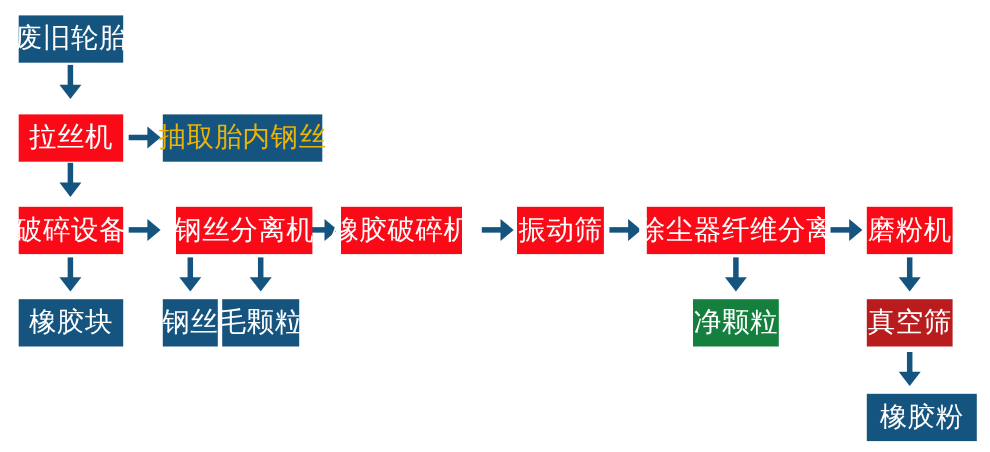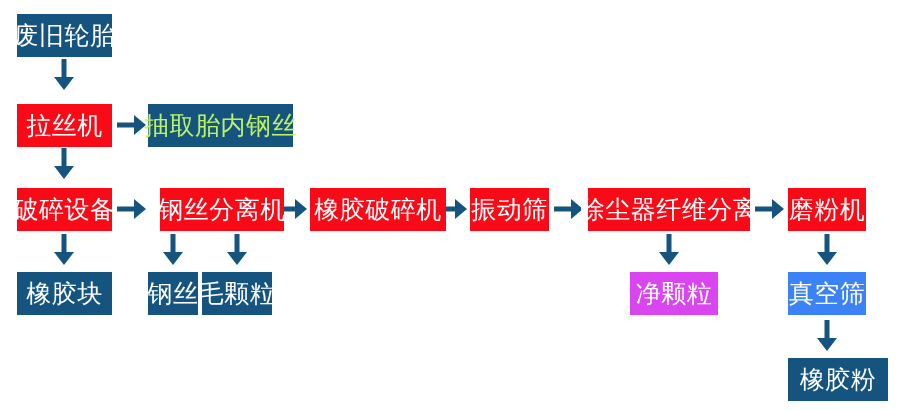--- a/index.html
+++ b/index.html
@@ -135,26 +135,26 @@
       </svg>
     </span>
     <span class="arrow arrow-down" style="left: 816px; top: 320px;">
       <svg viewBox="0 0 22 34" width="22" height="34" aria-hidden="true">
         <rect x="8.5" y="0" width="5" height="22" fill="#15547f"></rect>
         <path d="M1 18 L11 31 L21 18 Z" fill="#15547f"></path>
       </svg>
     </span>
     <div class="node blue" style="left: 17px; top: 14px; width: 95px; background: rgb(21, 84, 127); color: rgb(255, 255, 255);">废旧轮胎</div>
     <div class="node red" style="left: 17px; top: 104px; width: 95px; background: rgb(250, 10, 23); color: rgb(255, 255, 255);">拉丝机</div>
-    <div class="node blue" style="left: 148px; top: 104px; width: 145px; background: rgb(21, 84, 127); color: #bef264;">抽取胎内钢丝</div>
+    <div class="node blue" style="left: 148px; top: 104px; width: 145px; background: rgb(21, 84, 127); color: #eab308;">抽取胎内钢丝</div>
     <div class="node red" style="left: 17px; top: 188px; width: 95px; background: rgb(250, 10, 23); color: rgb(255, 255, 255);">破碎设备</div>
     <div class="node red" style="left: 160px; top: 188px; width: 124px; background: rgb(250, 10, 23); color: rgb(255, 255, 255);">钢丝分离机</div>
-    <div class="node red" style="left: 310px; top: 188px; width: 136px; background: rgb(250, 10, 23); color: rgb(255, 255, 255);">橡胶破碎机</div>
+    <div class="node red" style="left: 310px; top: 188px; width: 110px; background: rgb(250, 10, 23); color: rgb(255, 255, 255);">橡胶破碎机</div>
     <div class="node red" style="left: 470px; top: 188px; width: 79px; background: rgb(250, 10, 23); color: rgb(255, 255, 255);">振动筛</div>
     <div class="node red" style="left: 588px; top: 188px; width: 162px; background: rgb(250, 10, 23); color: rgb(255, 255, 255);">除尘器纤维分离</div>
     <div class="node red" style="left: 788px; top: 188px; width: 78px; background: rgb(250, 10, 23); color: rgb(255, 255, 255);">磨粉机</div>
     <div class="node blue" style="left: 17px; top: 272px; width: 95px; background: rgb(21, 84, 127); color: rgb(255, 255, 255);">橡胶块</div>
     <div class="node blue" style="left: 148px; top: 272px; width: 50px; background: rgb(21, 84, 127); color: rgb(255, 255, 255);">钢丝</div>
     <div class="node blue" style="left: 202px; top: 272px; width: 70px; background: rgb(21, 84, 127); color: rgb(255, 255, 255);">毛颗粒</div>
-    <div class="node blue" style="left: 630px; top: 272px; width: 88px; background: #d946ef; color: rgb(255, 255, 255);">净颗粒</div>
-    <div class="node red" style="left: 788px; top: 272px; width: 78px; background: #3b82f6; color: rgb(255, 255, 255);">真空筛</div>
+    <div class="node blue" style="left: 630px; top: 272px; width: 78px; background: #15803d; color: rgb(255, 255, 255);">净颗粒</div>
+    <div class="node red" style="left: 788px; top: 272px; width: 78px; background: #b91c1c; color: rgb(255, 255, 255);">真空筛</div>
     <div class="node blue" style="left: 788px; top: 358px; width: 100px; background: rgb(21, 84, 127); color: rgb(255, 255, 255);">橡胶粉</div>
   </div>
 
 </body></html>

